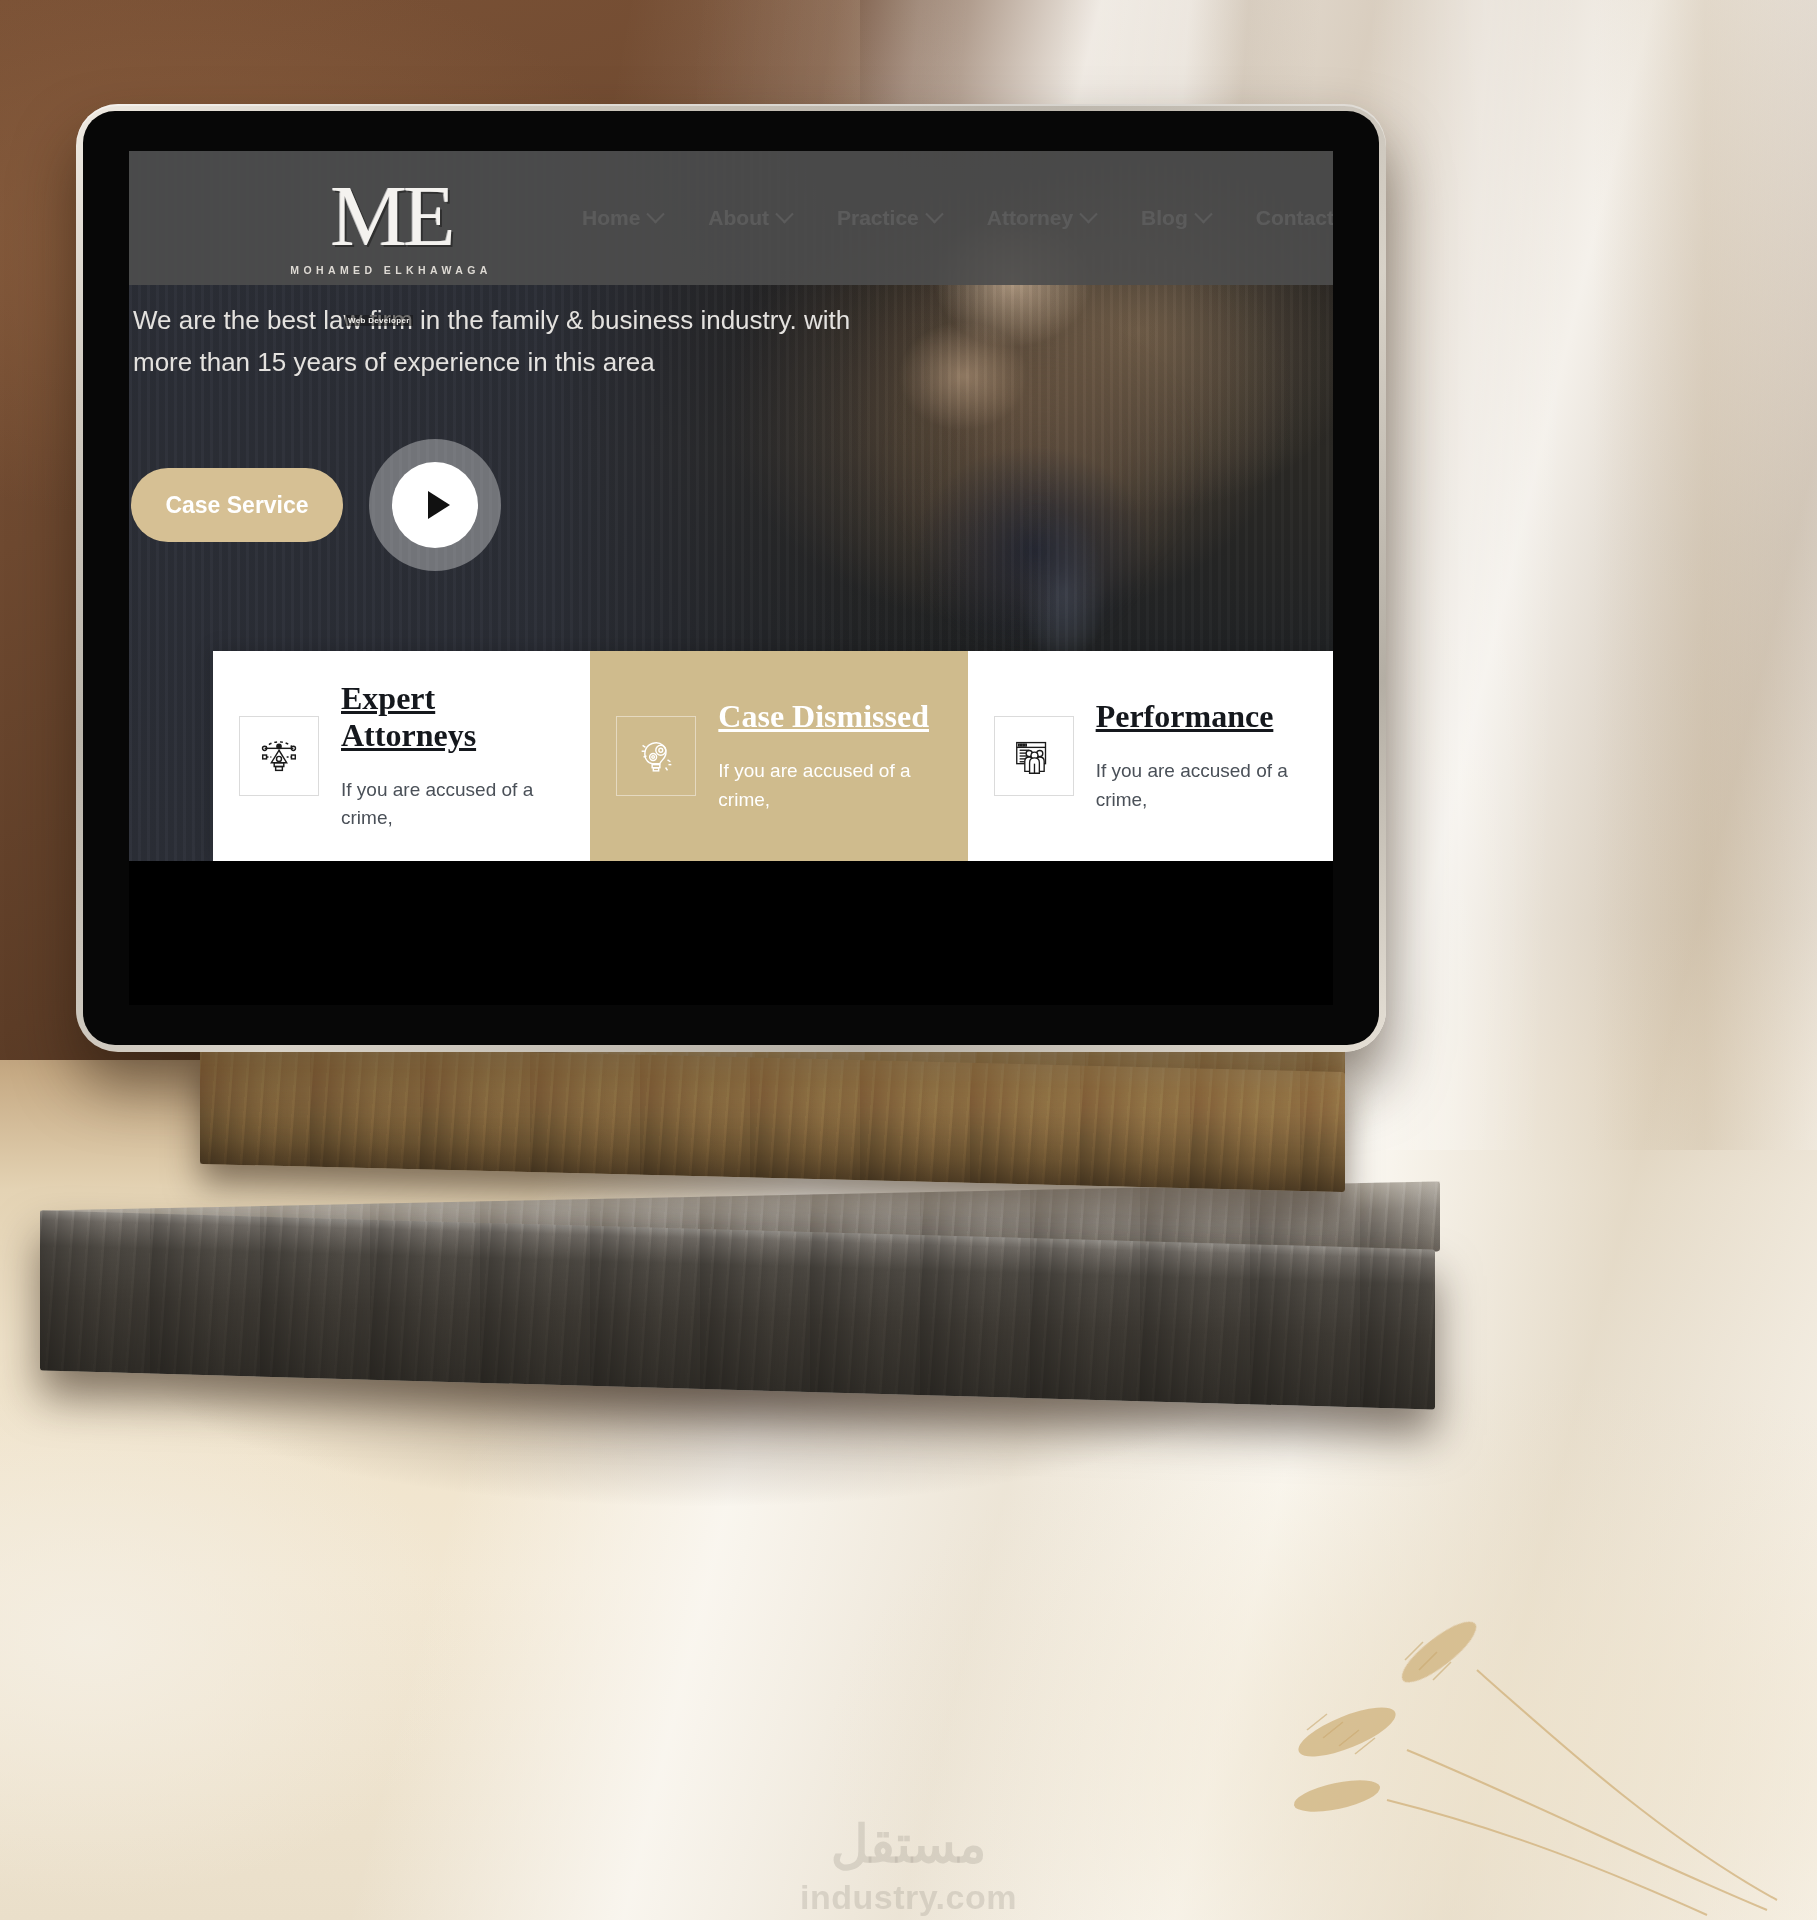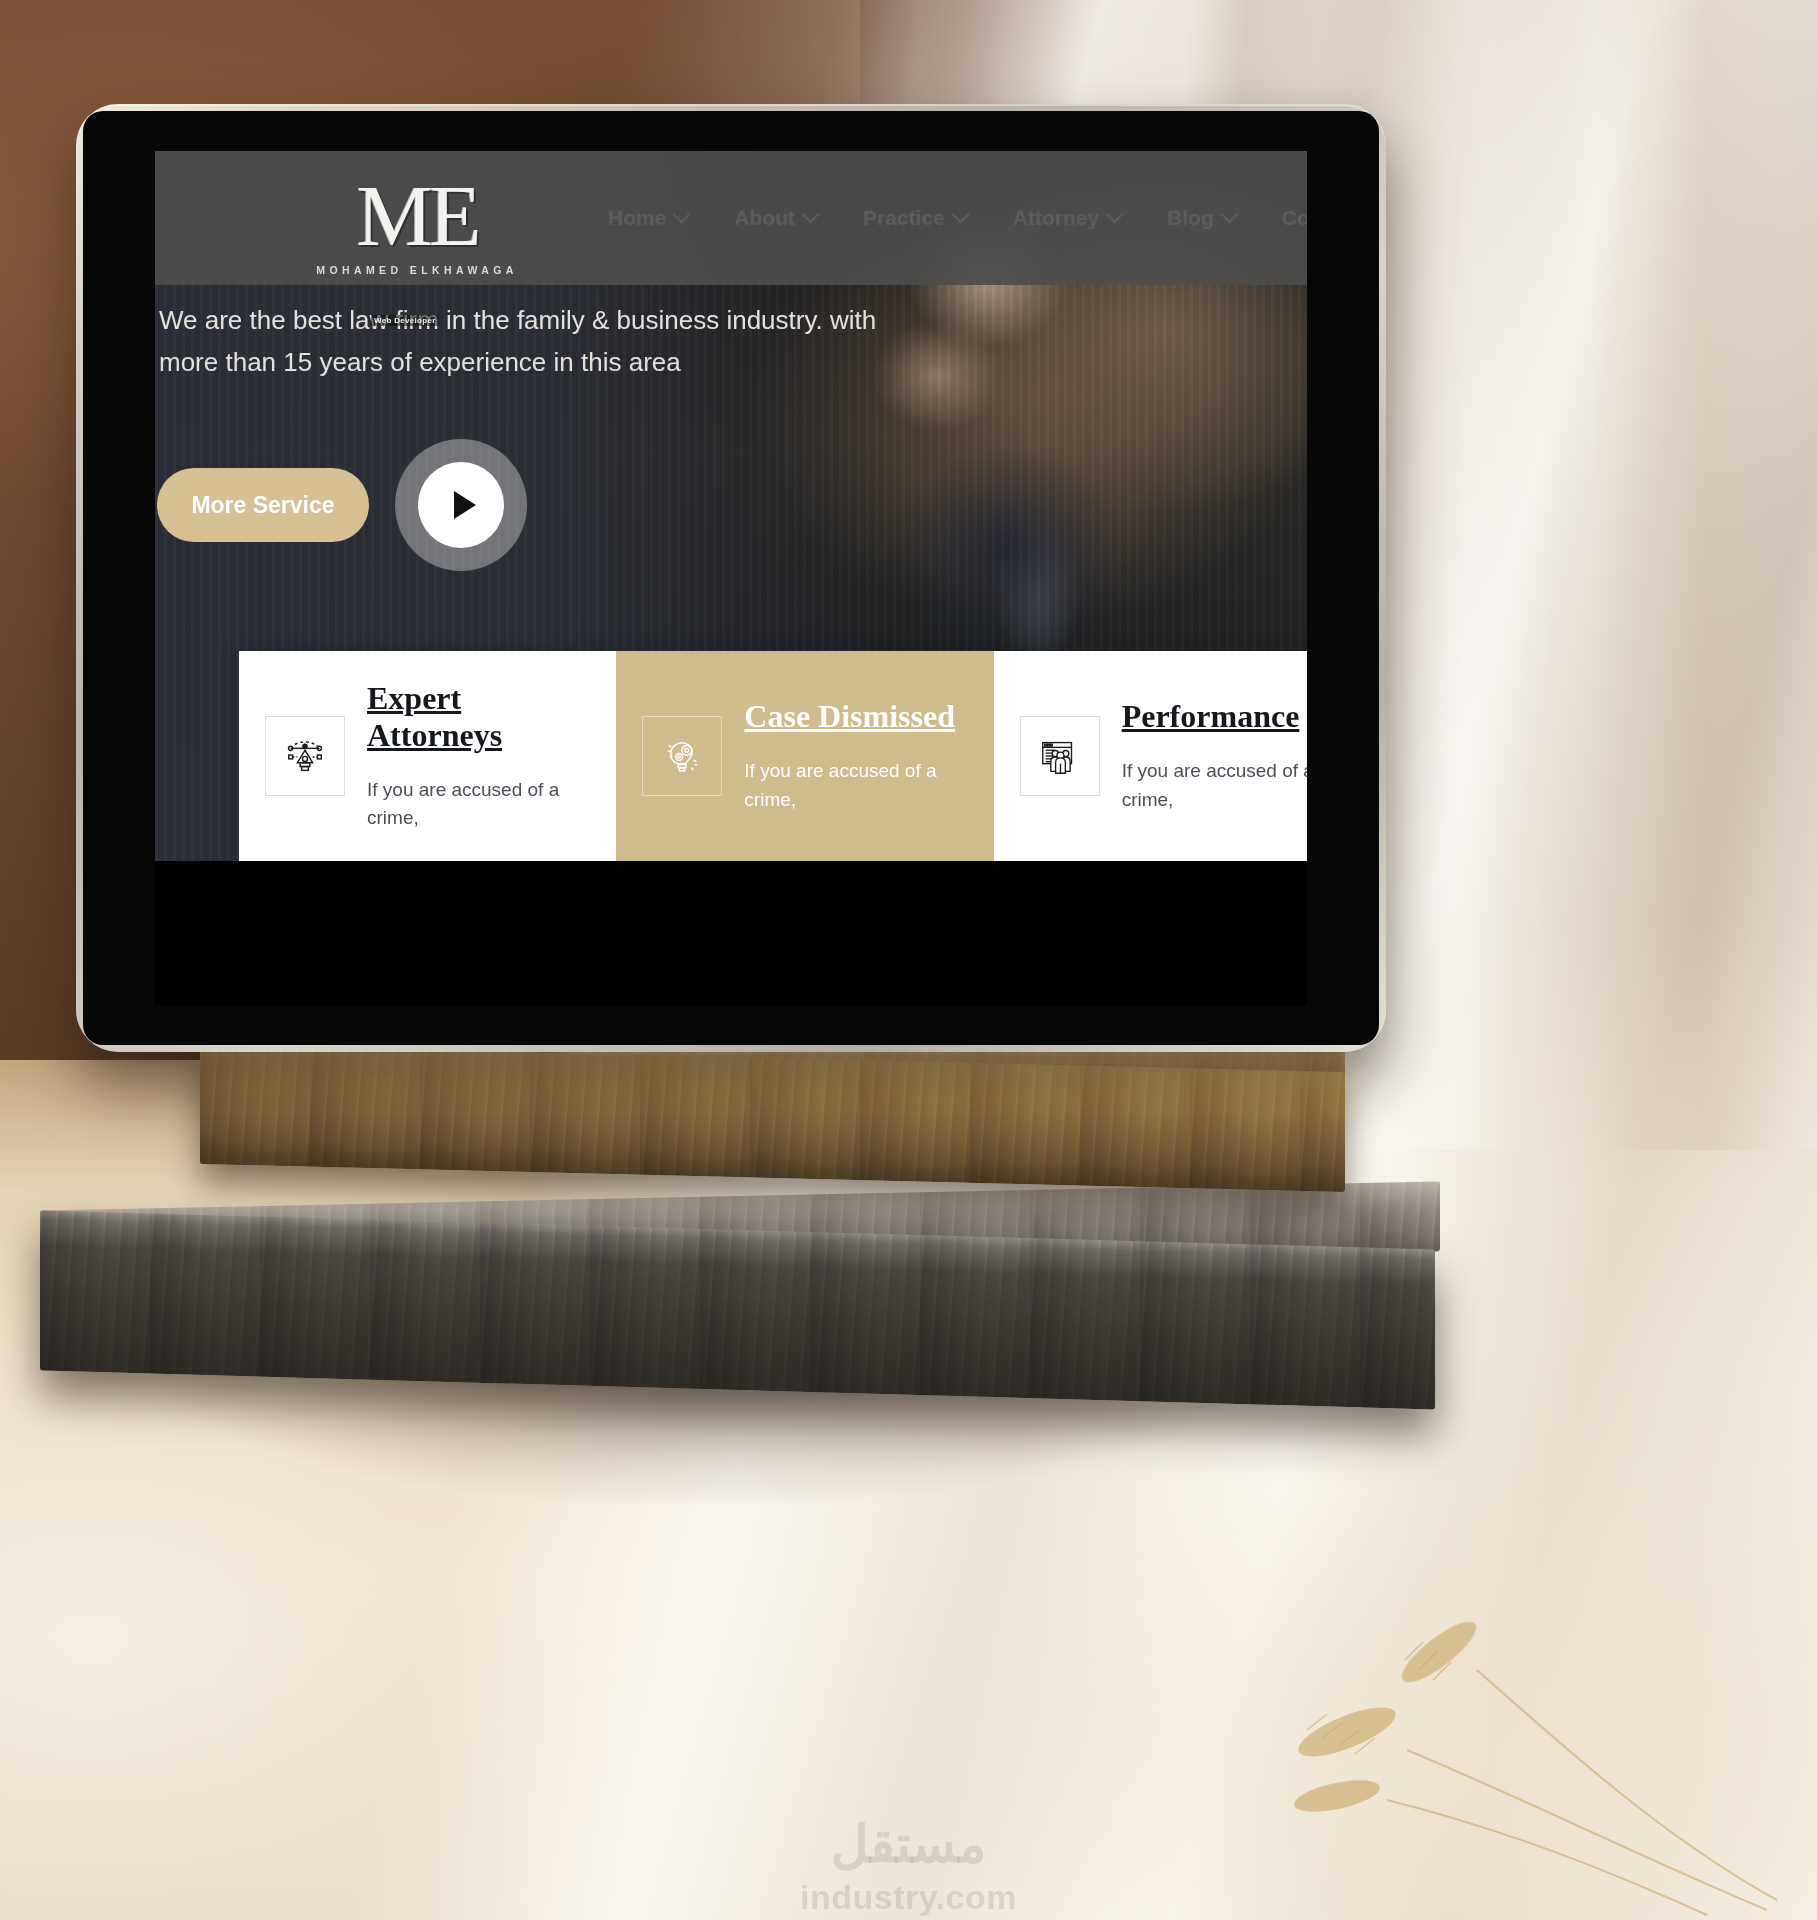--- a/index.html
+++ b/index.html
@@ -131,23 +131,23 @@
     position: absolute;
     left: 76px; top: 104px;
     width: 1310px; height: 948px;
     border-radius: 42px;
     background: linear-gradient(145deg, #efeae2 0%, #cfc9bf 16%, #b9b3a9 34%, #d8d2c8 58%, #b4aea4 80%, #e6e0d6 100%);
     padding: 7px;
     box-shadow: 0 34px 60px rgba(40,25,12,.55), 0 2px 0 rgba(255,255,255,.4) inset;
   }
   .device-frame {
     width: 100%; height: 100%;
-    border-radius: 20px;
+    border-radius: 32px;
     background: #070707;
-    padding: 40px 72px;
+    padding: 40px 46px;
     overflow: hidden;
   }
   .screen {
     width: 100%; height: 100%;
     background: #000;
     overflow: hidden;
     position: relative;
   }
 
   
@@ -495,21 +495,21 @@
           <div class="nav-item">
             <span>Contact</span>
           </div>
 
         </div>
 
         <div class="hero-copy">We are the best law firm in the family &amp; business industry. with more than 15 years of experience in this area</div>
         <div class="badge-overlay">Web Developer</div>
 
         <div class="hero-actions">
-          <button class="more-service">More Service</button>
+          <button class="more-service">Case Service</button>
           <div class="play-wrap">
             <div class="play-circle">
               <div class="play-tri"></div>
             </div>
           </div>
         </div>
 
         <div class="cards">
 
           <div class="card">

